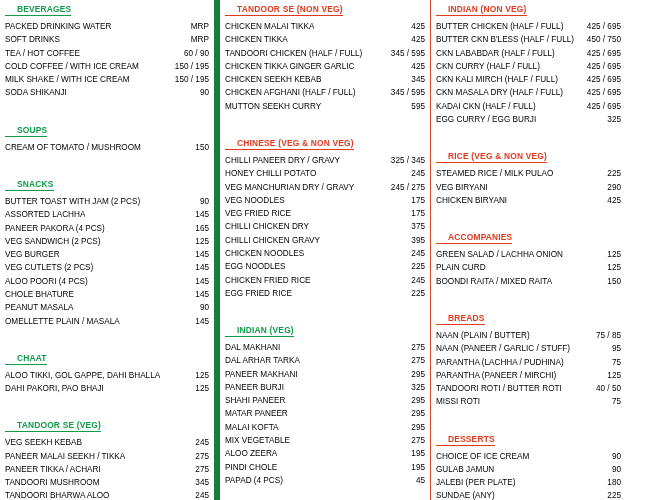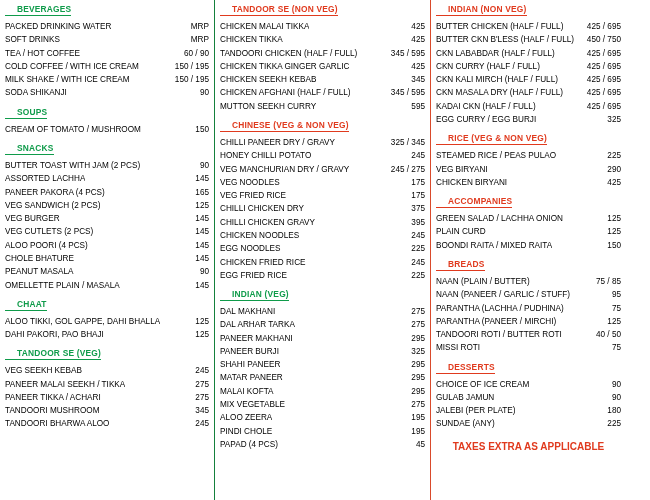--- a/index.html
+++ b/index.html
@@ -20,30 +20,30 @@
     width: 650px;
     height: 500px;
     box-sizing: border-box;
   }
   .col {
     box-sizing: border-box;
     padding: 4px 5px 0 5px;
     position: relative;
   }
   .col1 { width: 214px; }
-  .col2 { width: 216px; border-left: 1px solid #15803d; }
+  .col2 { width: 216px; border-left: 6px solid #15803d; }
   .col3 { width: 196px; border-left: 1px solid #d94a2b; }
 
   .sec-title {
     color: #0f9b4a;
     font-weight: bold;
     font-size: 8.4px;
     letter-spacing: 0.2px;
     padding-bottom: 1px;
-    margin-top: 7px;
+    margin-top: 25px;
   }
   .sec-title.red {
     color: #e03a1e;
   }
   .sec-title.first { margin-top: 0; }
   .sec-underline {
     border-bottom: 1.2px solid currentColor;
     display: inline-block;
     padding-bottom: 1px;
     padding-left: 12px;
@@ -342,21 +342,21 @@
         <span class="name">KADAI CKN (HALF / FULL)</span>
         <span class="price">425 / 695</span>
       </div>
       <div class="row">
         <span class="name">EGG CURRY / EGG BURJI</span>
         <span class="price">325</span>
       </div>
       <div class="sec-title red"><span class="sec-underline">RICE (VEG &amp; NON VEG)</span></div>
       <div class="sec-gap"></div>
       <div class="row">
-        <span class="name">STEAMED RICE / PEAS PULAO</span>
+        <span class="name">STEAMED RICE / MILK PULAO</span>
         <span class="price">225</span>
       </div>
       <div class="row">
         <span class="name">VEG BIRYANI</span>
         <span class="price">290</span>
       </div>
       <div class="row">
         <span class="name">CHICKEN BIRYANI</span>
         <span class="price">425</span>
       </div>

